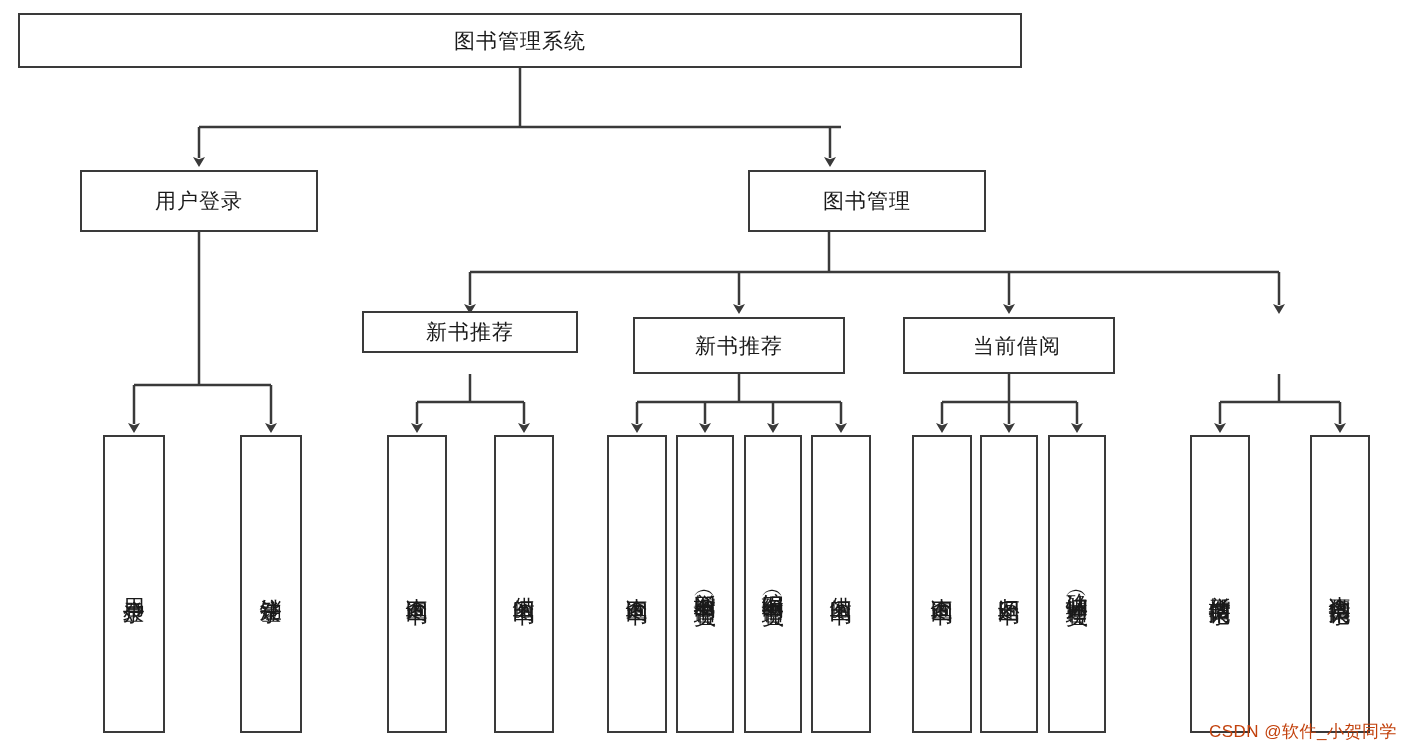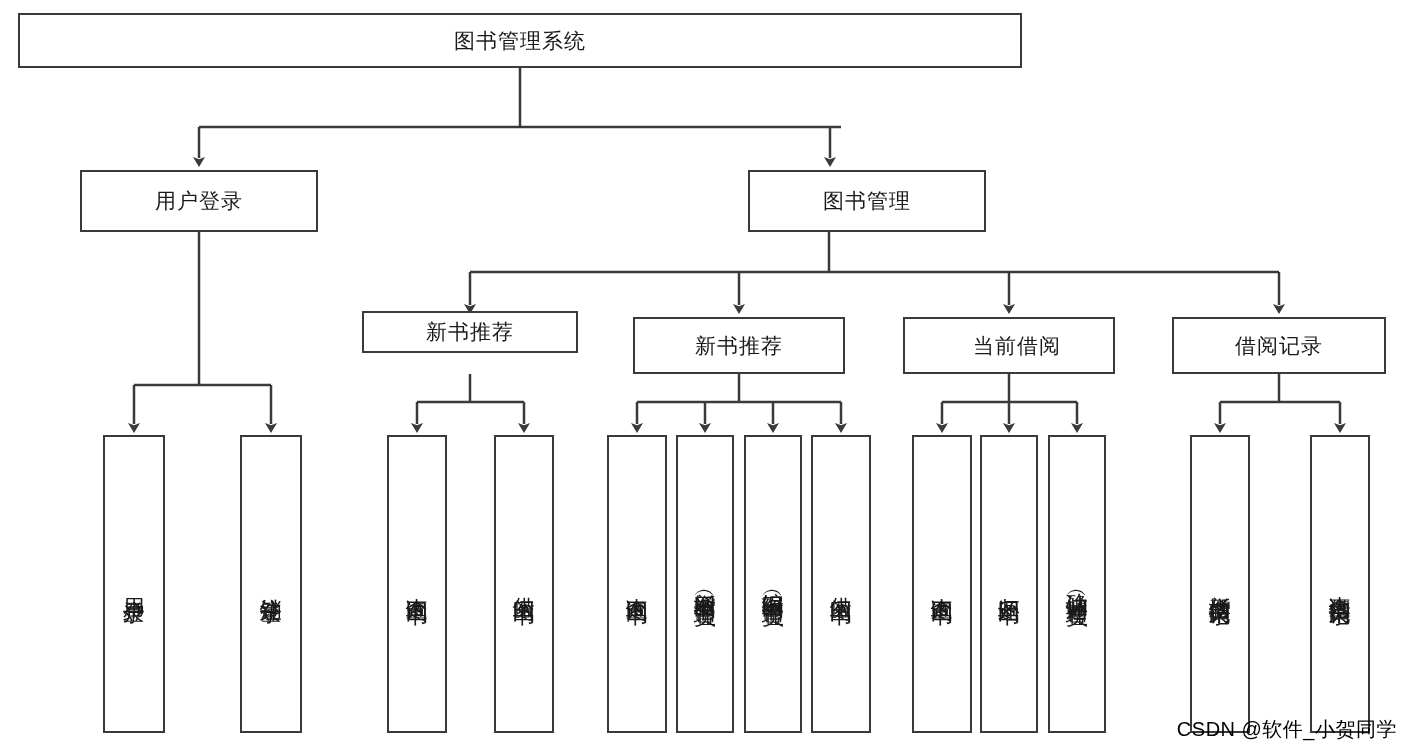--- a/index.html
+++ b/index.html
@@ -53,22 +53,22 @@
     white-space: nowrap;
   }
   .node-label {
     white-space: nowrap;
     text-align: center;
   }
   #watermark {
     position: absolute;
     right: 8px;
     bottom: 4px;
-    font-size: 20px;
-    color: #000000;
+    font-size: 17px;
+    color: #c2410c;
     letter-spacing: 0.5px;
     white-space: nowrap;
   }
 </style>
 </head>
 <body>
 
 <div id="canvas">
 
   <svg id="wires" viewBox="0 0 1405 747">
@@ -134,23 +134,20 @@
 
   <div class="node horiz" style="left:362px; top:311px; width:216px; height:42px;">
     <span class="node-label">新书推荐</span>
   </div>
   <div class="node horiz" style="left:633px; top:317px; width:212px; height:57px;">
     <span class="node-label">新书推荐</span>
   </div>
   <div class="node horiz" style="left:903px; top:317px; width:212px; height:57px;padding-left:16px;">
     <span class="node-label">当前借阅</span>
   </div>
-  <div class="node horiz" style="left:1172px; top:317px; width:214px; height:57px;">
-    <span class="node-label">借阅记录</span>
-  </div>
 
   <div class="node vert" style="left:103px; top:435px; width:62px; height:298px;">
     <span class="vtext">用户登录</span>
   </div>
   <div class="node vert" style="left:240px; top:435px; width:62px; height:298px;">
     <span class="vtext">注销登录</span>
   </div>
 
   <div class="node vert" style="left:387px; top:435px; width:60px; height:298px;">
     <span class="vtext">查询图书</span>

